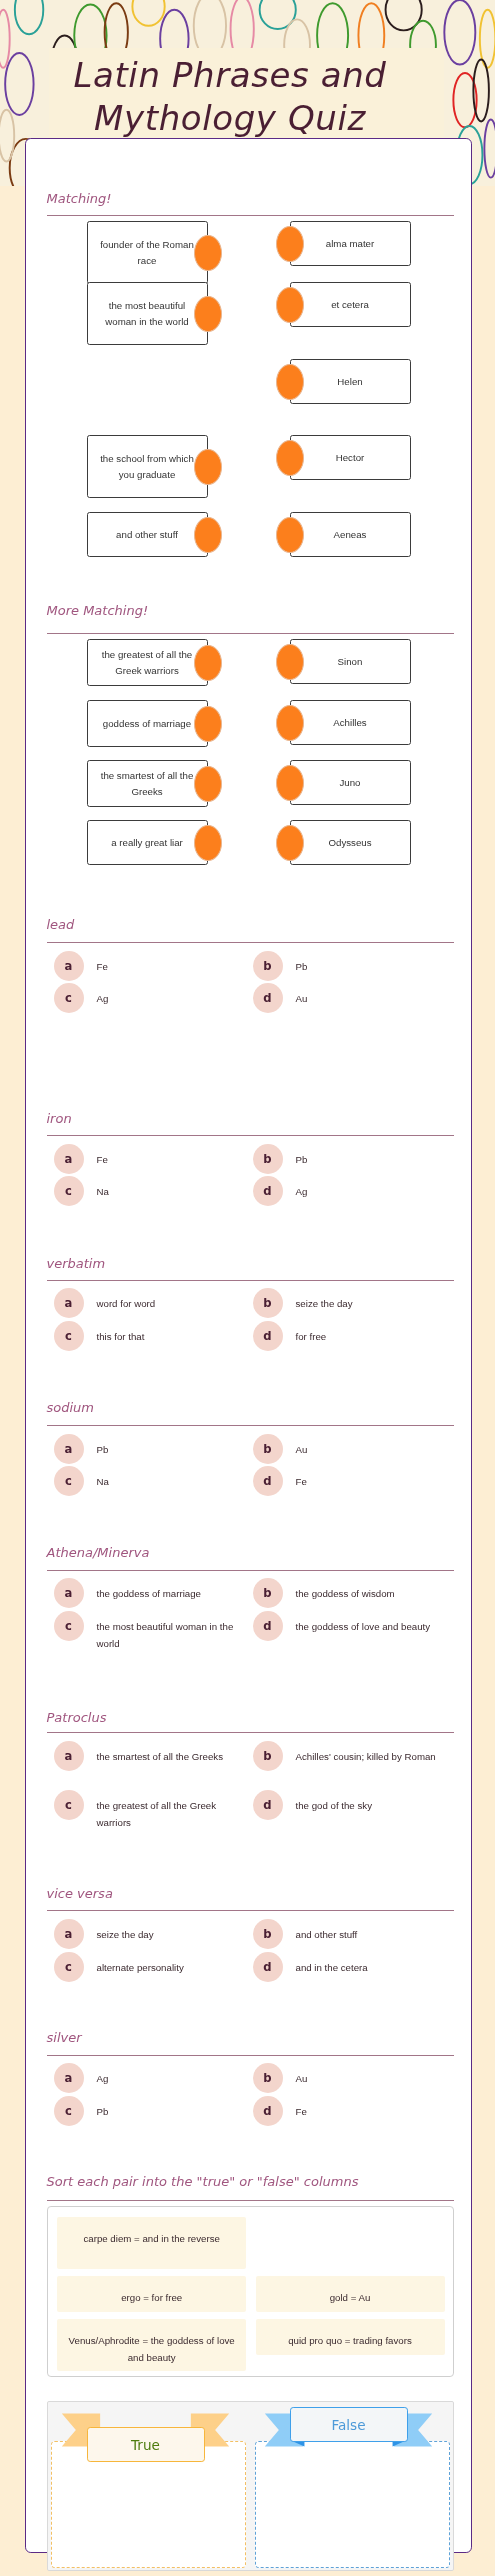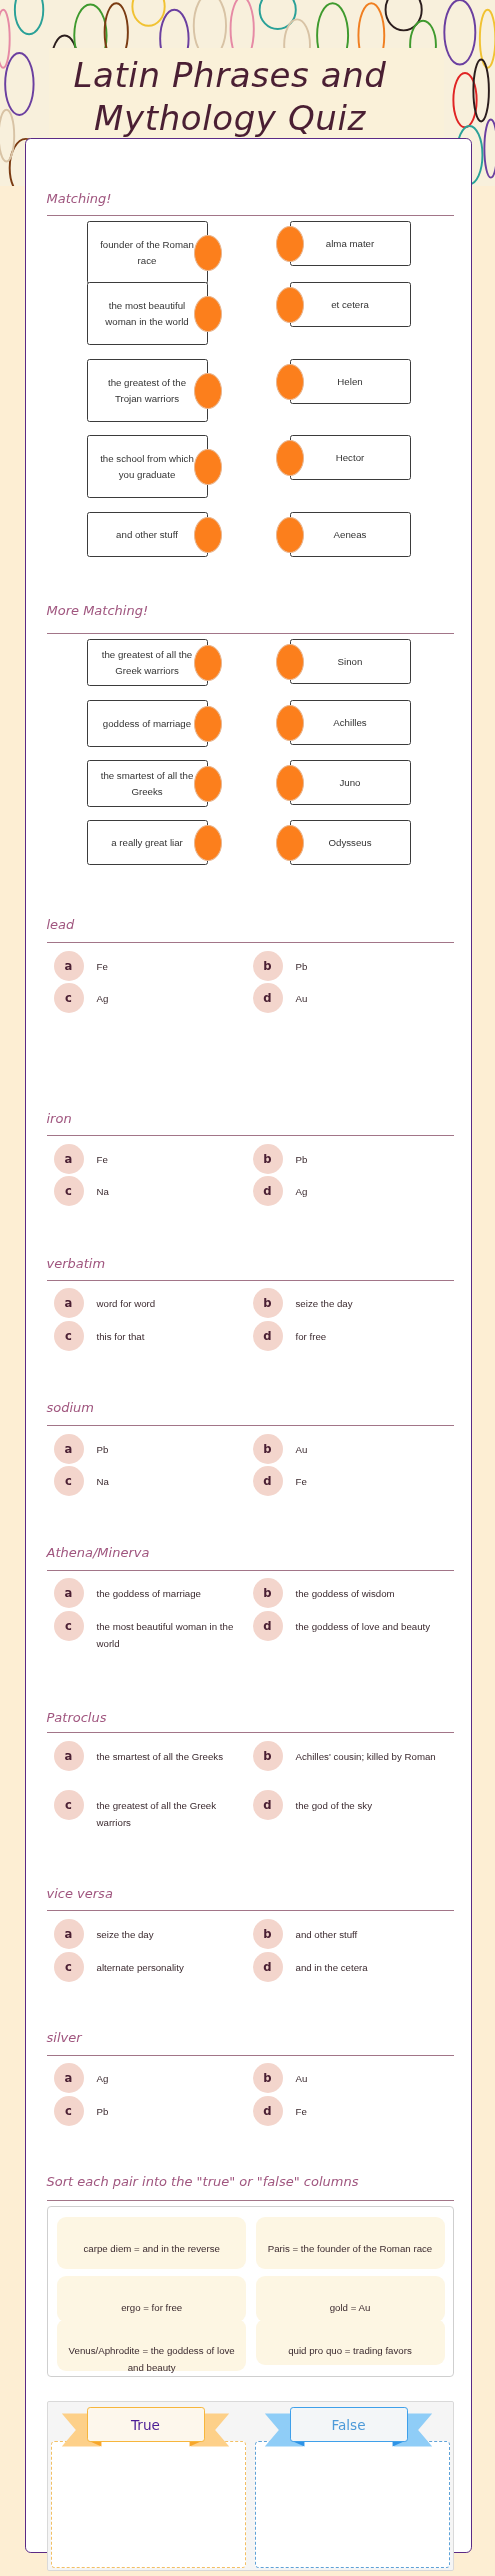--- a/index.html
+++ b/index.html
@@ -85,43 +85,43 @@
     font-family: "Liberation Sans", sans-serif;
     font-size: 9.7px; line-height: 17px; color: #3b2a2f;
     width: 149px;
   }
   .sort-box {
     position: absolute; left: 21px; width: 407px;
     border: 0.6px solid #cfcfcf; border-radius: 3.9px; background: #fff;
   }
   .sort-item {
     position: absolute; width: 189px;
-    background: #fdf6e3; border-radius: 9px;
+    background: #fdf6e3; border-radius: 2px;
     text-align: center;
     font-family: "Liberation Sans", sans-serif;
     font-size: 9.7px; line-height: 17px; color: #3b2a2f;
-    padding: 23px 9px;
+    padding: 13px 9px;
   }
   .tf-box {
     position: absolute; left: 21px; width: 407px; height: 170px;
     background: #f5f5f5; border: 0.6px solid #d9d9d9; border-radius: 1.9px;
   }
   .tf-col {
     position: absolute; top: 39px; width: 195px; height: 127px;
     border-radius: 3.9px; background: #fff;
   }
   .tf-col.true { left: 3.9px; border: 1.3px dashed #f3c064; }
   .tf-col.false { left: 207px; border: 1.3px dashed #5fa2d8; }
   .ribbon { position: absolute; top: 5.2px; width: 169px; height: 46px; }
   .ribbon .label {
     position: absolute; left: 26px; top: 0; width: 118px; height: 35px;
     border-radius: 3.2px; display: flex; align-items: center; justify-content: center;
     font-family: "DejaVu Sans", sans-serif; font-size: 13.6px;
   }
-  .ribbon.true .label { background: #fdf7ec; border: 1.3px solid #f7b63c; color: #4c1d95; }
+  .ribbon.true .label { background: #fdf7ec; border: 1.3px solid #f7b63c; color: #4d7c0f; margin-top: 20px; }
   .ribbon.false .label { background: #f3f6f8; border: 1.3px solid #3fa0ea; color: #4d9ad8; }
 </style>
 </head>
 <body>
 
 <div class="banner">
   <svg width="496" height="186" viewBox="0 0 768 288">
     <g fill="none" stroke-width="3">
       <ellipse cx="45" cy="15" rx="22" ry="38" stroke="#2aa198"></ellipse>
       <ellipse cx="100" cy="95" rx="20" ry="40" stroke="#2b1d1d"></ellipse>
@@ -160,24 +160,20 @@
   <div class="section-line" style="top:76px"></div>
 
   <div class="m-box left" style="top:82px;height:63px">
       <span>founder of the Roman race</span>
       <span class="dot"></span>
     </div>
   <div class="m-box left" style="top:143px;height:63px">
       <span>the most beautiful woman in the world</span>
       <span class="dot"></span>
     </div>
-  <div class="m-box left" style="top:220px;height:63px">
-      <span>the greatest of the Trojan warriors</span>
-      <span class="dot"></span>
-    </div>
   <div class="m-box left" style="top:296px;height:63px">
       <span>the school from which you graduate</span>
       <span class="dot"></span>
     </div>
   <div class="m-box left" style="top:373px;height:45px">
       <span>and other stuff</span>
       <span class="dot"></span>
     </div>
 
   <div class="m-box right" style="top:82px;height:45px">
@@ -387,21 +383,20 @@
     </div>
   <div class="opt" style="left:227px;top:1957px">
       <span class="letter">d</span>
       <span class="text">Fe</span>
     </div>
 
   <div class="section-title" style="top:2035px">Sort each pair into the "true" or "false" columns</div>
   <div class="section-line" style="top:2061px"></div>
   <div class="sort-box" style="top:2067px;height:171px">
     <div class="sort-item" style="left:9.7px;top:9.7px;height:52px">carpe diem = and in the reverse</div>
-    <div class="sort-item" style="left:208px;top:9.7px;height:52px">Paris = the founder of the Roman race</div>
     <div class="sort-item" style="left:9.7px;top:69px;height:36px">ergo = for free</div>
     <div class="sort-item" style="left:9.7px;top:112px;height:52px">Venus/Aphrodite = the goddess of love and beauty</div>
     <div class="sort-item" style="left:208px;top:69px;height:36px">gold = Au</div>
     <div class="sort-item" style="left:208px;top:112px;height:36px">quid pro quo = trading favors</div>
   </div>
 
   <div class="tf-box" style="top:2262px">
     <div class="tf-col true"></div>
     <div class="tf-col false"></div>
     <div class="ribbon true" style="left:13px">

